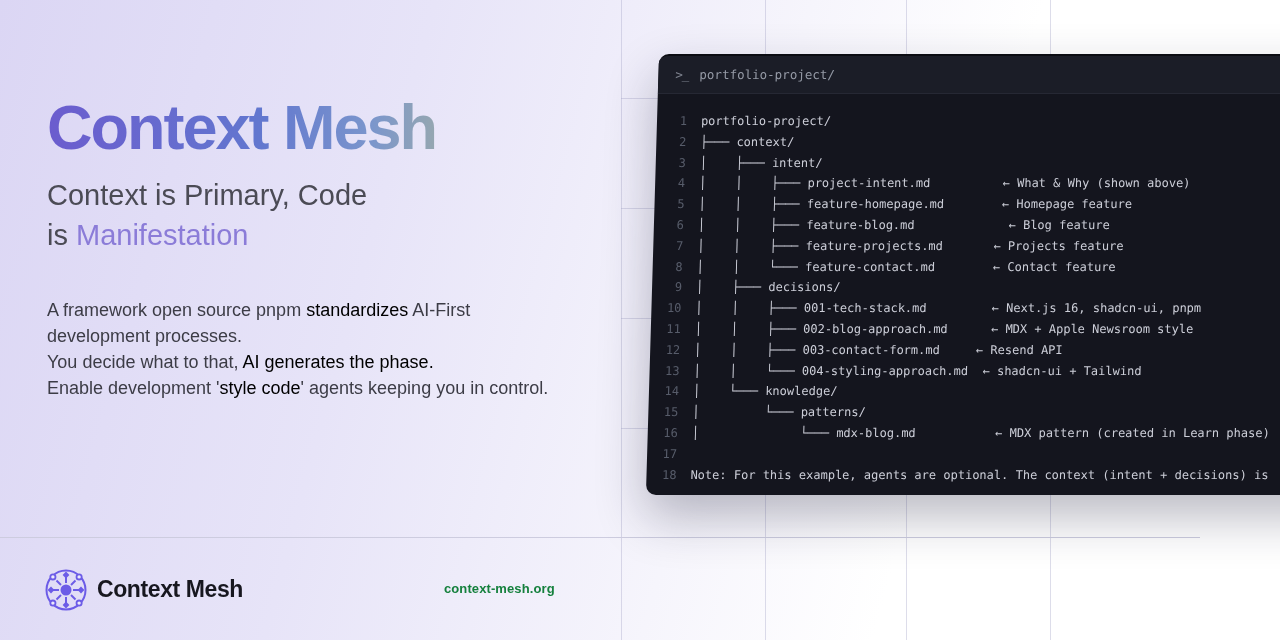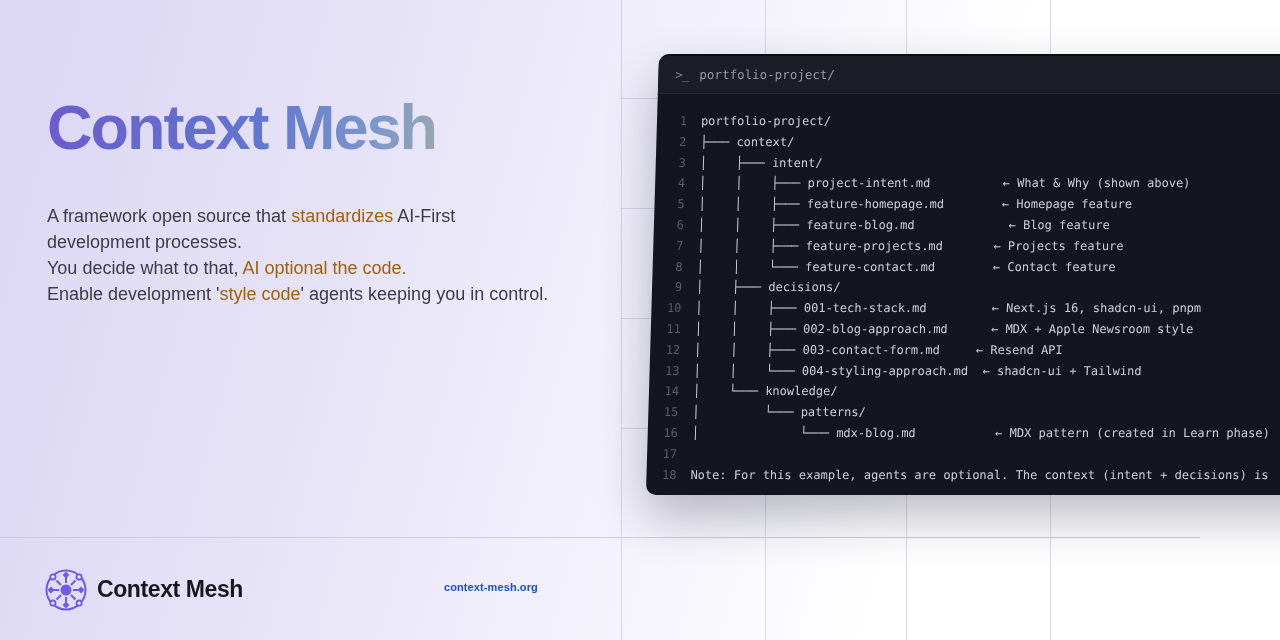--- a/index.html
+++ b/index.html
@@ -19,21 +19,21 @@
   .hero{position:absolute;left:47px;top:93px;width:560px;}
   .hero h1{
     margin:0;font-size:63px;font-weight:700;letter-spacing:-2px;line-height:1.08;
     background:linear-gradient(90deg,#6b5cce 0%,#6277cf 38%,#7b96cc 58%,#a9b39c 78%,#d9da5e 100%);
     -webkit-background-clip:text;background-clip:text;color:transparent;
     -webkit-text-fill-color:transparent;
   }
   .subtitle{margin-top:14px;font-size:29px;line-height:40px;color:#4b4b55;font-weight:400;}
   .subtitle .accent{color:#8b7cd8;}
   .hero-paragraph{margin-top:42px;width:505px;font-size:18px;line-height:26px;color:#3c3c46;}
-  .hero-paragraph .accent{color:#a16207;}
+  .hero-paragraph .accent{color:#000000;}
 
   
   .terminal{
     position:absolute;left:659px;top:54px;width:724px;height:439px;
     background:#14151e;border-radius:10px;
     transform:skewX(-1.7deg);transform-origin:0 0;
     box-shadow:0 22px 50px rgba(25,25,55,.30);
     border-top:2px solid #0b0c12;
     overflow:hidden;
   }
@@ -45,38 +45,42 @@
   .prompt-glyph{color:#7d818d;margin-right:11px;letter-spacing:-1px;}
   .term-body{padding:17px 0 0 4px;}
   .trow{display:flex;height:20.8px;font-family:"DejaVu Sans Mono",monospace;font-size:12px;line-height:20.8px;}
   .trow .ln{width:26px;text-align:right;margin-right:14px;color:#575c6a;flex:none;}
   .trow .code{white-space:pre;color:#ccced8;}
 
   
   .footer{position:absolute;left:44px;top:566px;right:0;height:48px;}
   .logo{position:absolute;left:0;top:2px;width:44px;height:44px;}
   .brand{position:absolute;left:53px;top:10px;font-size:23px;font-weight:700;color:#17171f;letter-spacing:-.4px;}
-  .domain{position:absolute;left:400px;top:15px;font-size:11px;font-weight:600;color:#1d4ed8;letter-spacing:.1px;}
+  .domain{position:absolute;left:400px;top:15px;font-size:13px;font-weight:600;color:#15803d;letter-spacing:.1px;}
 </style>
 </head>
 <body>
 
 <div class="grid-v v1"></div>
 <div class="grid-v v2"></div>
 <div class="grid-v v3"></div>
 <div class="grid-v v4"></div>
 <div class="grid-h h1"></div>
 <div class="grid-h h2"></div>
 <div class="grid-h h3"></div>
 <div class="grid-h h4"></div>
 <div class="footer-divider"></div>
 
 <div class="hero">
   <h1>Context Mesh</h1>
-  <div class="hero-paragraph"><span>A framework open source that </span><span class="accent">standardizes</span><span> AI-First development processes.</span><br><span>You decide what to that, </span><span class="accent">AI optional the code.</span><br><span>Enable development '</span><span class="accent">style code</span><span>' agents keeping you in control.</span></div>
+  <div class="subtitle">
+    <span>Context is Primary, Code</span><br>
+    <span>is </span><span class="accent">Manifestation</span>
+  </div>
+  <div class="hero-paragraph"><span>A framework open source pnpm </span><span class="accent">standardizes</span><span> AI-First development processes.</span><br><span>You decide what to that, </span><span class="accent">AI generates the phase.</span><br><span>Enable development '</span><span class="accent">style code</span><span>' agents keeping you in control.</span></div>
 </div>
 
 <div class="terminal">
   <div class="term-header">
     <span class="prompt-glyph">&gt;_</span>
     <span>portfolio-project/</span>
   </div>
   <div class="term-body">
       <div class="trow">
         <span class="ln">1</span>

